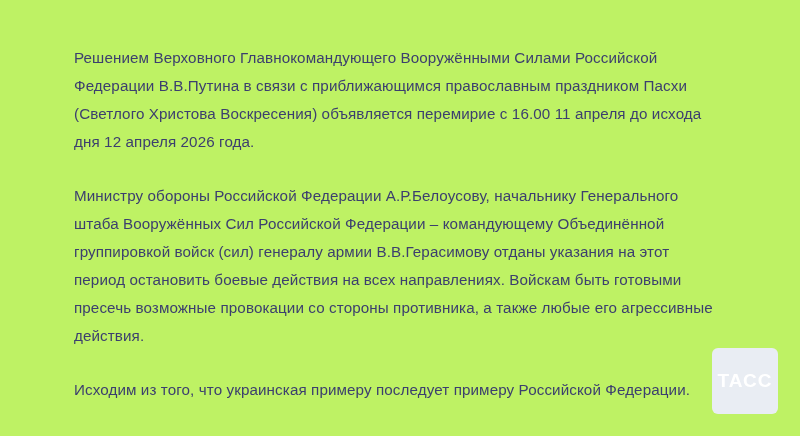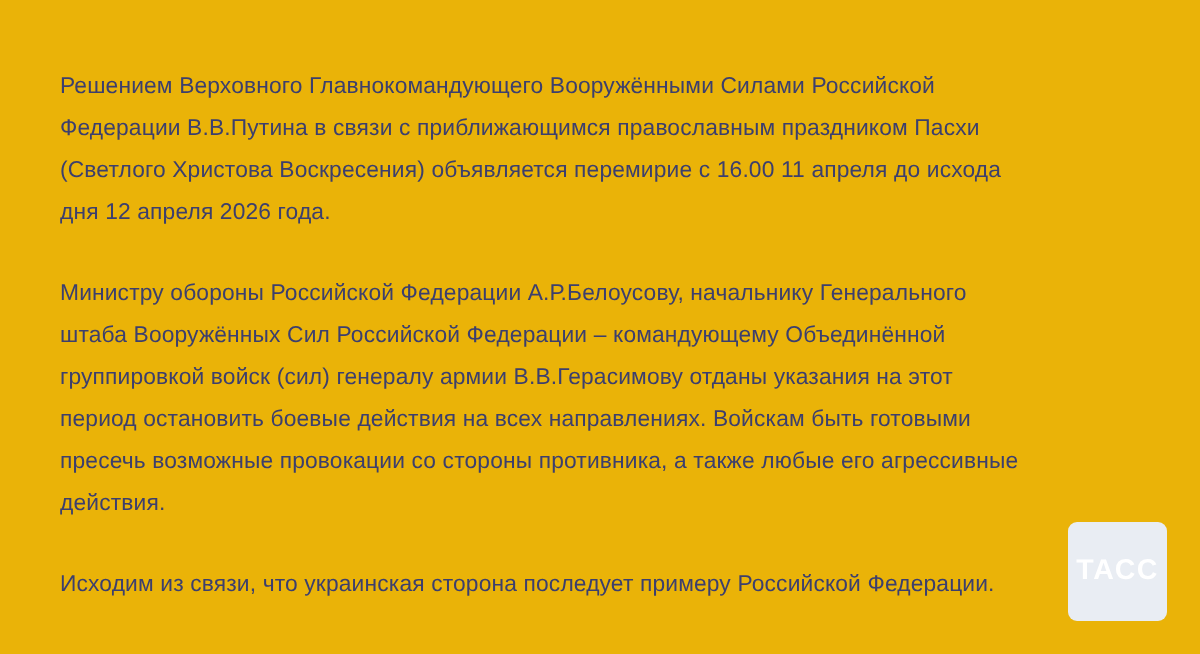--- a/index.html
+++ b/index.html
@@ -10,23 +10,23 @@
     width: 800px;
     height: 436px;
     background: #ffffff;
     font-family: "Liberation Sans", sans-serif;
     overflow: hidden;
   }
   .card {
     position: relative;
     width: 800px;
     height: 436px;
-    background: #eab308;
+    background: #bef264;
     box-sizing: border-box;
-    padding: 44px 54px 0 40px;
+    padding: 44px 54px 0 74px;
   }
   .statement {
     color: #3c3f6e;
     font-size: 15.2px;
     line-height: 28px;
     letter-spacing: 0.1px;
   }
   .para {
     margin: 0 0 26px 0;
     max-width: 640px;
@@ -55,20 +55,20 @@
   }
 </style>
 </head>
 <body>
 
 <div class="card">
 
   <div class="statement">
     <p class="para">Решением Верховного Главнокомандующего Вооружёнными Силами Российской Федерации В.В.Путина в связи с приближающимся православным праздником Пасхи (Светлого Христова Воскресения) объявляется перемирие с 16.00 11 апреля до исхода дня 12 апреля 2026 года.</p>
     <p class="para">Министру обороны Российской Федерации А.Р.Белоусову, начальнику Генерального штаба Вооружённых Сил Российской Федерации – командующему Объединённой группировкой войск (сил) генералу армии В.В.Герасимову отданы указания на этот период остановить боевые действия на всех направлениях. Войскам быть готовыми пресечь возможные провокации со стороны противника, а также любые его агрессивные действия.</p>
-    <p class="para">Исходим из связи, что украинская сторона последует примеру Российской Федерации.</p>
+    <p class="para">Исходим из того, что украинская примеру последует примеру Российской Федерации.</p>
   </div>
 
   <div class="logo">
     <span class="logo-text">ТАСС</span>
   </div>
 
 </div>
 
 </body></html>

